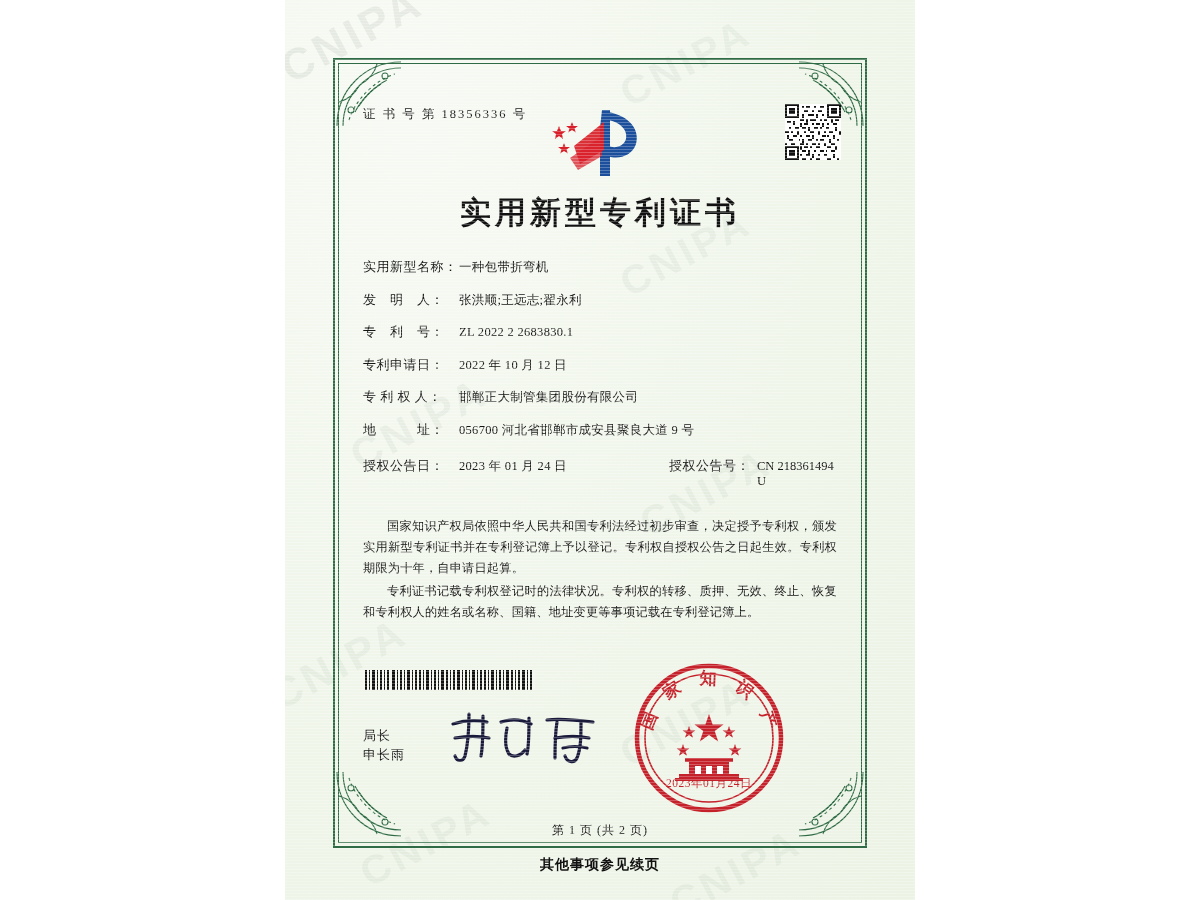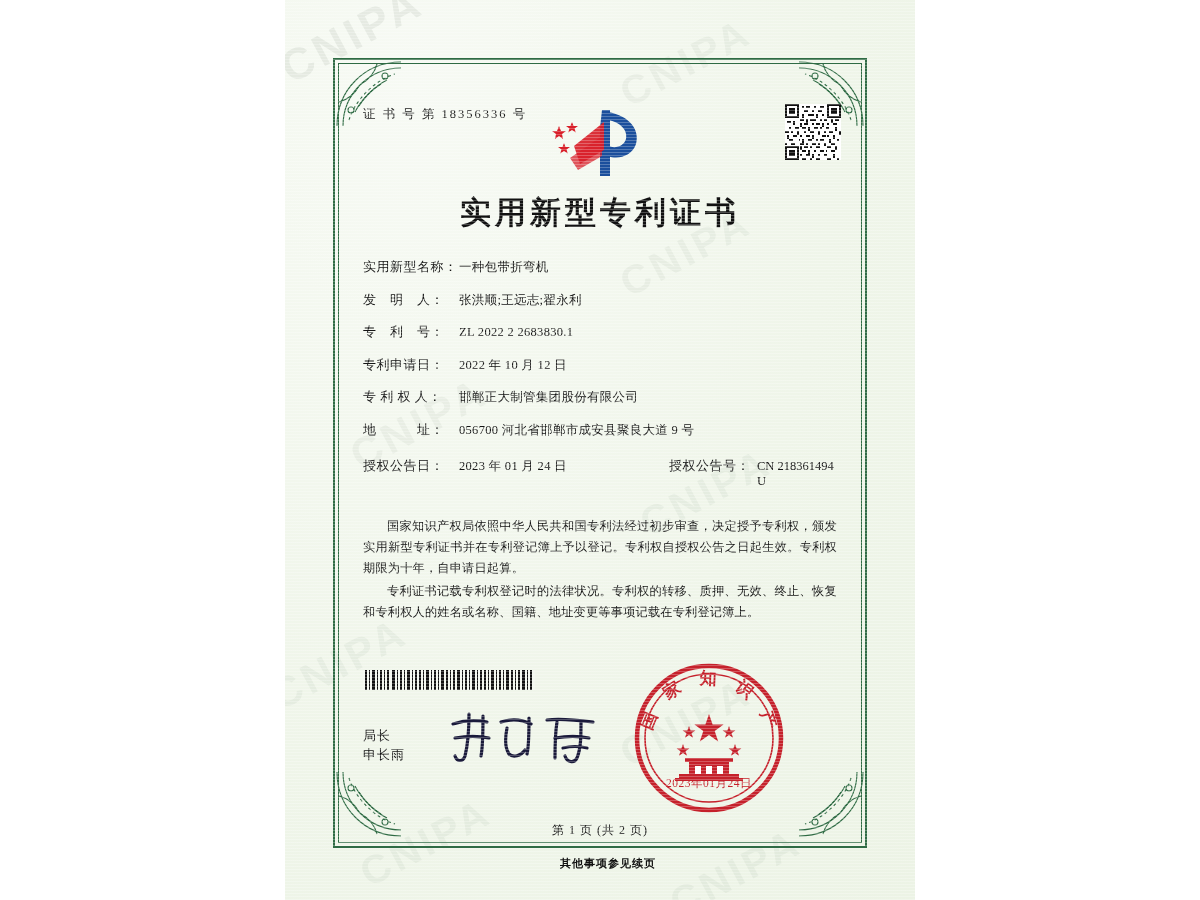--- a/index.html
+++ b/index.html
@@ -242,26 +242,25 @@
     color: #141414;
     letter-spacing: 1px;
   }
 
   #footer-note {
     position: absolute;
     left: 285px;
     width: 630px;
     top: 856px;
     text-align: center;
-    font-size: 11px;
+    font-size: 14px;
     color: #111;
     letter-spacing: 1px;
     font-weight: bold;
     font-family: "Liberation Serif", serif;
-    padding-left: 8px;
   }
 </style>
 </head>
 <body>
 
 <div id="page">
 
   <div id="cert-paper">
 
     <div class="wm" style="left:-10px; top:10px; font-size:44px;">CNIPA</div>

